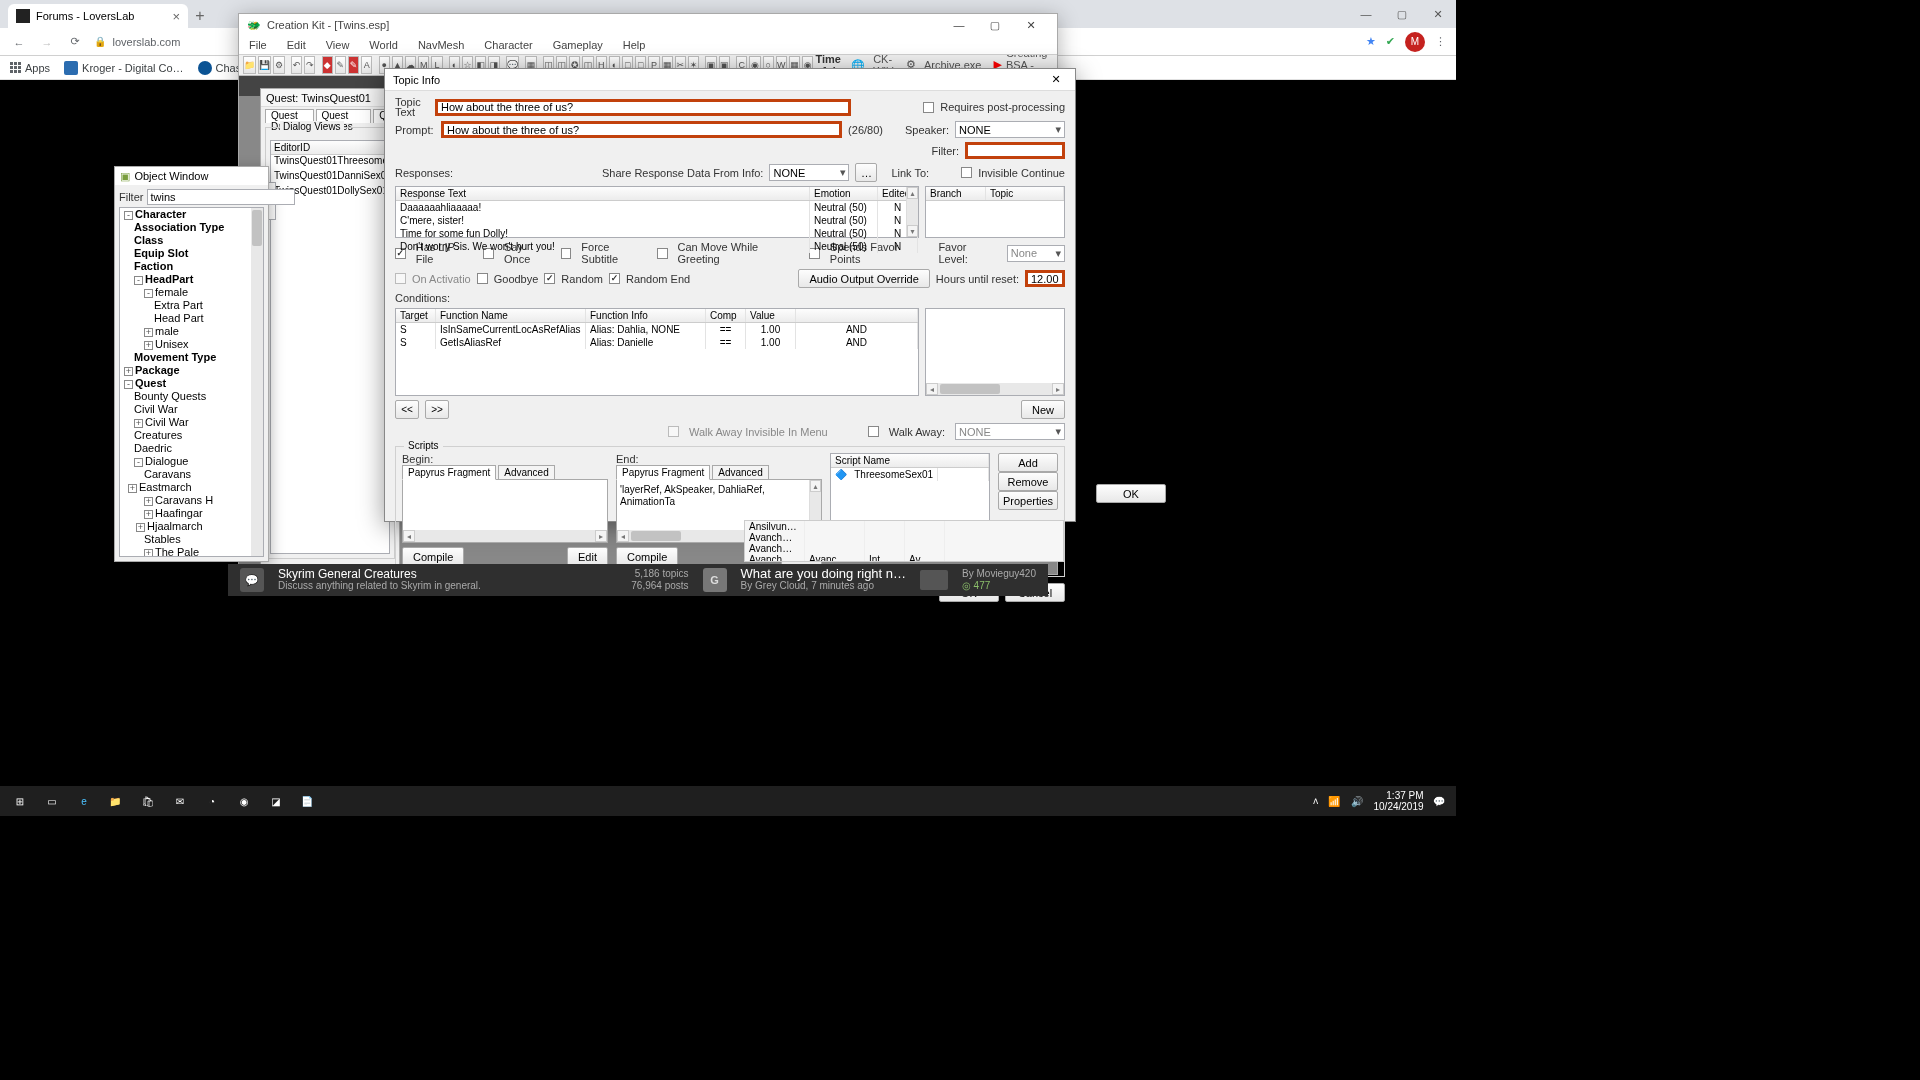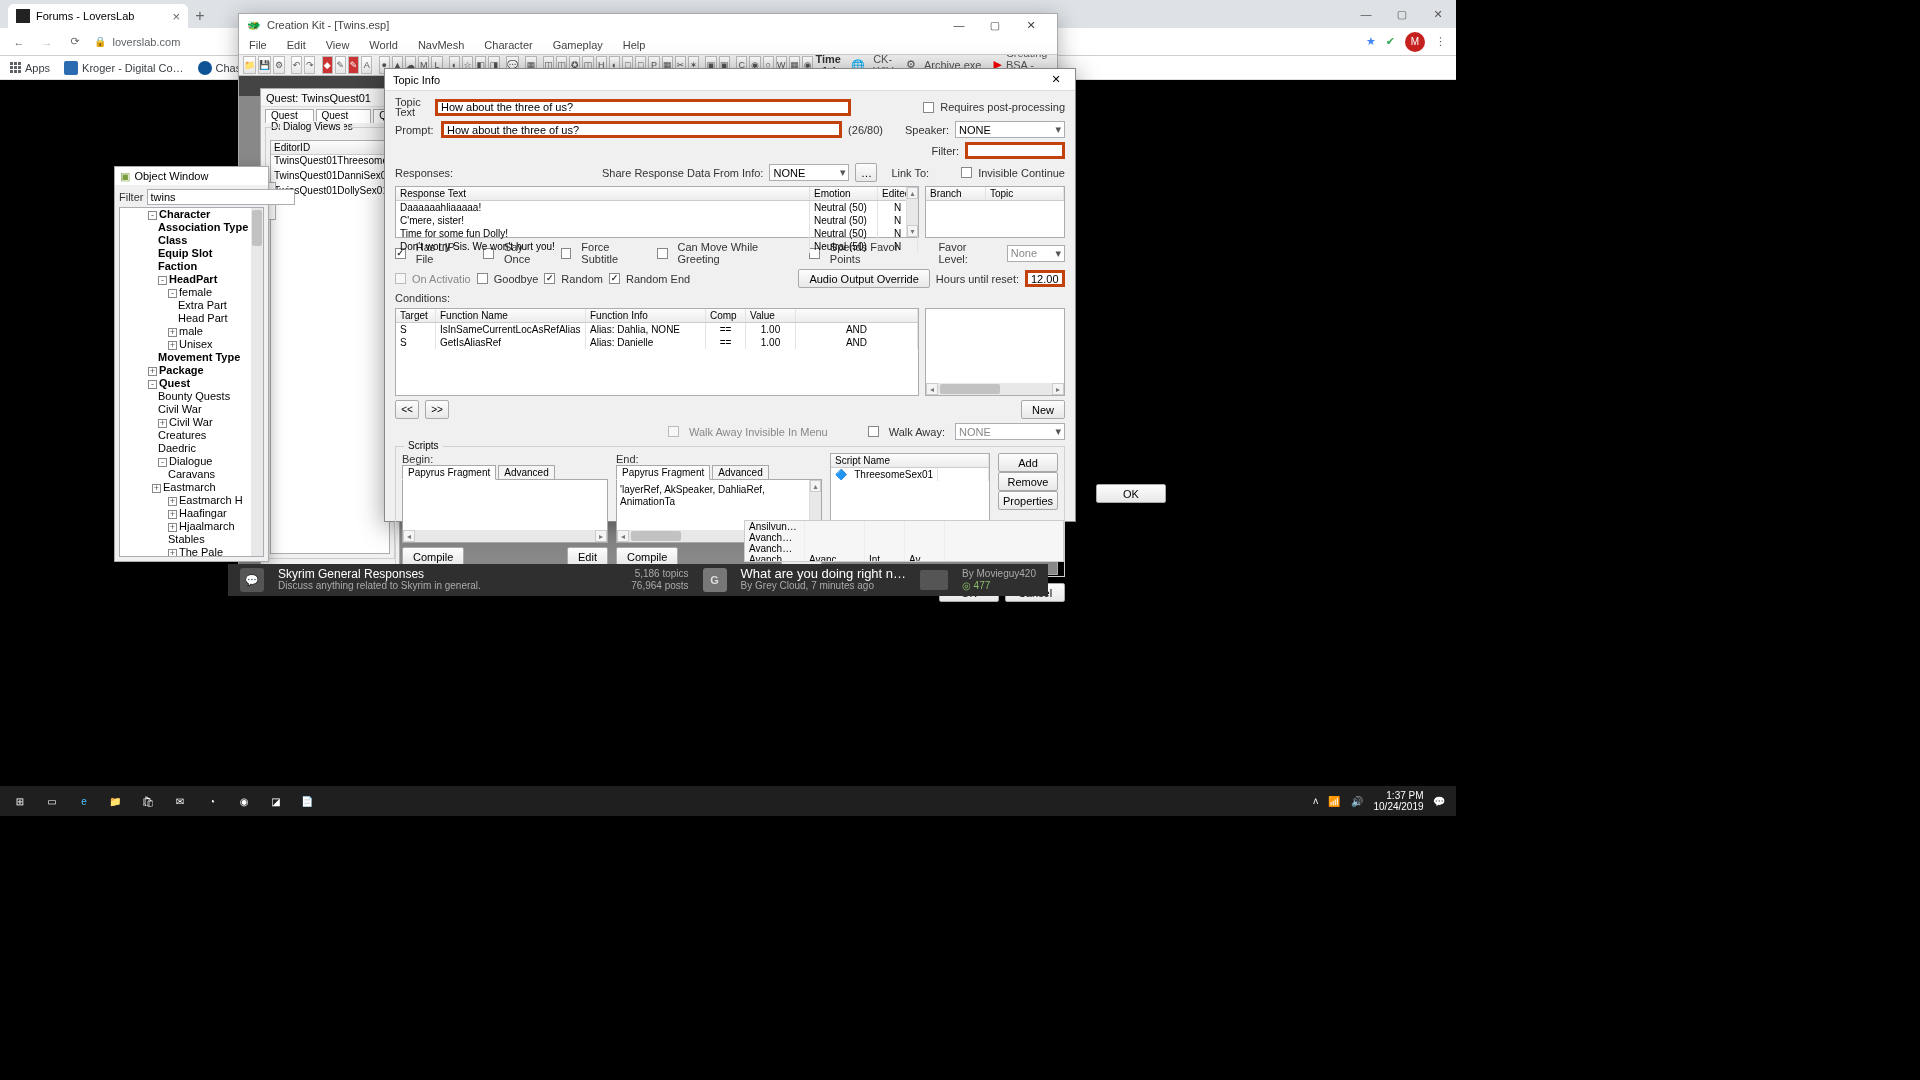--- a/index.html
+++ b/index.html
@@ -40,21 +40,21 @@
 .ck-status-bm { display:flex; gap:12px; align-items:center; font-size:11px; color:#555;}
 .ck-status-bm .ico { width:14px;height:14px; }
 
 
 .obj-window { position: absolute; top: 166px; left: 114px; width: 155px; height: 396px; background: #f0f0f0; border: 1px solid #aaa; box-shadow: 3px 3px 12px rgba(0,0,0,.25); font-size: 11px; }
 .obj-title { height: 18px; background: #fff; display: flex; align-items: center; padding: 0 5px; gap: 4px; }
 .obj-body { padding: 4px; height: calc(100% - 18px); display: flex; flex-direction: column; }
 .obj-filter { display: flex; align-items: center; gap: 4px; margin-bottom: 2px; }
 .obj-filter input { flex: 1; height: 16px; border: 1px solid #abadb3; font-size: 11px; padding: 0 2px; }
 .obj-tree { flex: 1; background: #fff; border: 1px solid #abadb3; overflow: hidden; font-size: 11px; line-height: 13px; position:relative; }
-.obj-tree .node { white-space: nowrap; padding-left: 4px; margin-left: 24px; }
+.obj-tree .node { white-space: nowrap; padding-left: 4px; }
 .obj-tree .pm { display:inline-block; width:9px; height:9px; border:1px solid #888; text-align:center; line-height:7px; font-size:9px; margin-right:2px; color:#555; }
 .bold { font-weight: bold; }
 .obj-scroll { position:absolute; right:0; top:0; bottom:0; width:12px; background:#e8e8e8; }
 .obj-scroll .thumb { position:absolute; left:1px; right:1px; top:2px; height:36px; background:#c2c2c2; border-radius:2px;}
 
 
 .quest-sub { position: absolute; top: 88px; left: 260px; width: 140px; height: 478px; background: #f0f0f0; border: 1px solid #aaa; font-size:11px; }
 .quest-sub .qtitle { height: 18px; padding: 0 5px; display:flex;align-items:center; background:#f6f6f6; border-bottom:1px solid #ddd;}
 .quest-sub .tabs { display:flex; height:16px; padding:2px 4px 0;}
 .quest-sub .tabs span { border:1px solid #aaa; border-bottom:none; padding:0 5px; background:#fff; margin-right:2px; font-size:10px;}
@@ -333,23 +333,23 @@
         <div class="node" style="padding-left: 4px;"><span class="pm">+</span><span class="bold">Package</span></div>
         <div class="node" style="padding-left: 4px;"><span class="pm">-</span><span class="bold">Quest</span></div>
         <div class="node" style="padding-left: 14px;"><span>Bounty Quests</span></div>
         <div class="node" style="padding-left: 14px;"><span>Civil War</span></div>
         <div class="node" style="padding-left: 14px;"><span class="pm">+</span><span>Civil War</span></div>
         <div class="node" style="padding-left: 14px;"><span>Creatures</span></div>
         <div class="node" style="padding-left: 14px;"><span>Daedric</span></div>
         <div class="node" style="padding-left: 14px;"><span class="pm">-</span><span>Dialogue</span></div>
         <div class="node" style="padding-left: 24px;"><span>Caravans</span></div>
         <div class="node" style="padding-left: 8px;"><span class="pm">+</span><span>Eastmarch</span></div>
-        <div class="node" style="padding-left: 24px;"><span class="pm">+</span><span>Eastmarch H</span></div>
+        <div class="node" style="padding-left: 24px;"><span class="pm">+</span><span>Caravans H</span></div>
         <div class="node" style="padding-left: 24px;"><span class="pm">+</span><span>Haafingar</span></div>
-        <div class="node" style="padding-left: 24px;"><span class="pm">+</span><span>Hjaalmarch</span></div>
+        <div class="node" style="padding-left: 16px;"><span class="pm">+</span><span>Hjaalmarch</span></div>
         <div class="node" style="padding-left: 24px;"><span>Stables</span></div>
         <div class="node" style="padding-left: 24px;"><span class="pm">+</span><span>The Pale</span></div>
         <div class="obj-scroll">
           <div class="thumb"></div>
         </div>
     </div>
   </div>
 </div>
 
 <div class="topic-dlg">
@@ -632,21 +632,21 @@
       <span style="width:40px;">Int…</span>
       <span style="width:40px;">Av…</span>
     </div>
   </div>
 
 <div class="ok-float"><button class="btn" style="width:70px;">OK</button></div>
 
 <div class="forum">
   <div class="avsq">💬</div>
   <div class="col">
-    <span class="title">Skyrim General Responses</span>
+    <span class="title">Skyrim General Creatures</span>
     <span class="muted">Discuss anything related to Skyrim in general.</span>
   </div>
   <div class="col" style="margin-left:auto; text-align:right;">
     <span class="muted">5,186 topics</span>
     <span class="muted">76,964 posts</span>
   </div>
   <div class="avsq" style="background:#777;">G</div>
   <div class="col">
     <span class="title" style="font-size:13px;">What are you doing right n…</span>
     <span class="muted">By Grey Cloud, 7 minutes ago</span>

